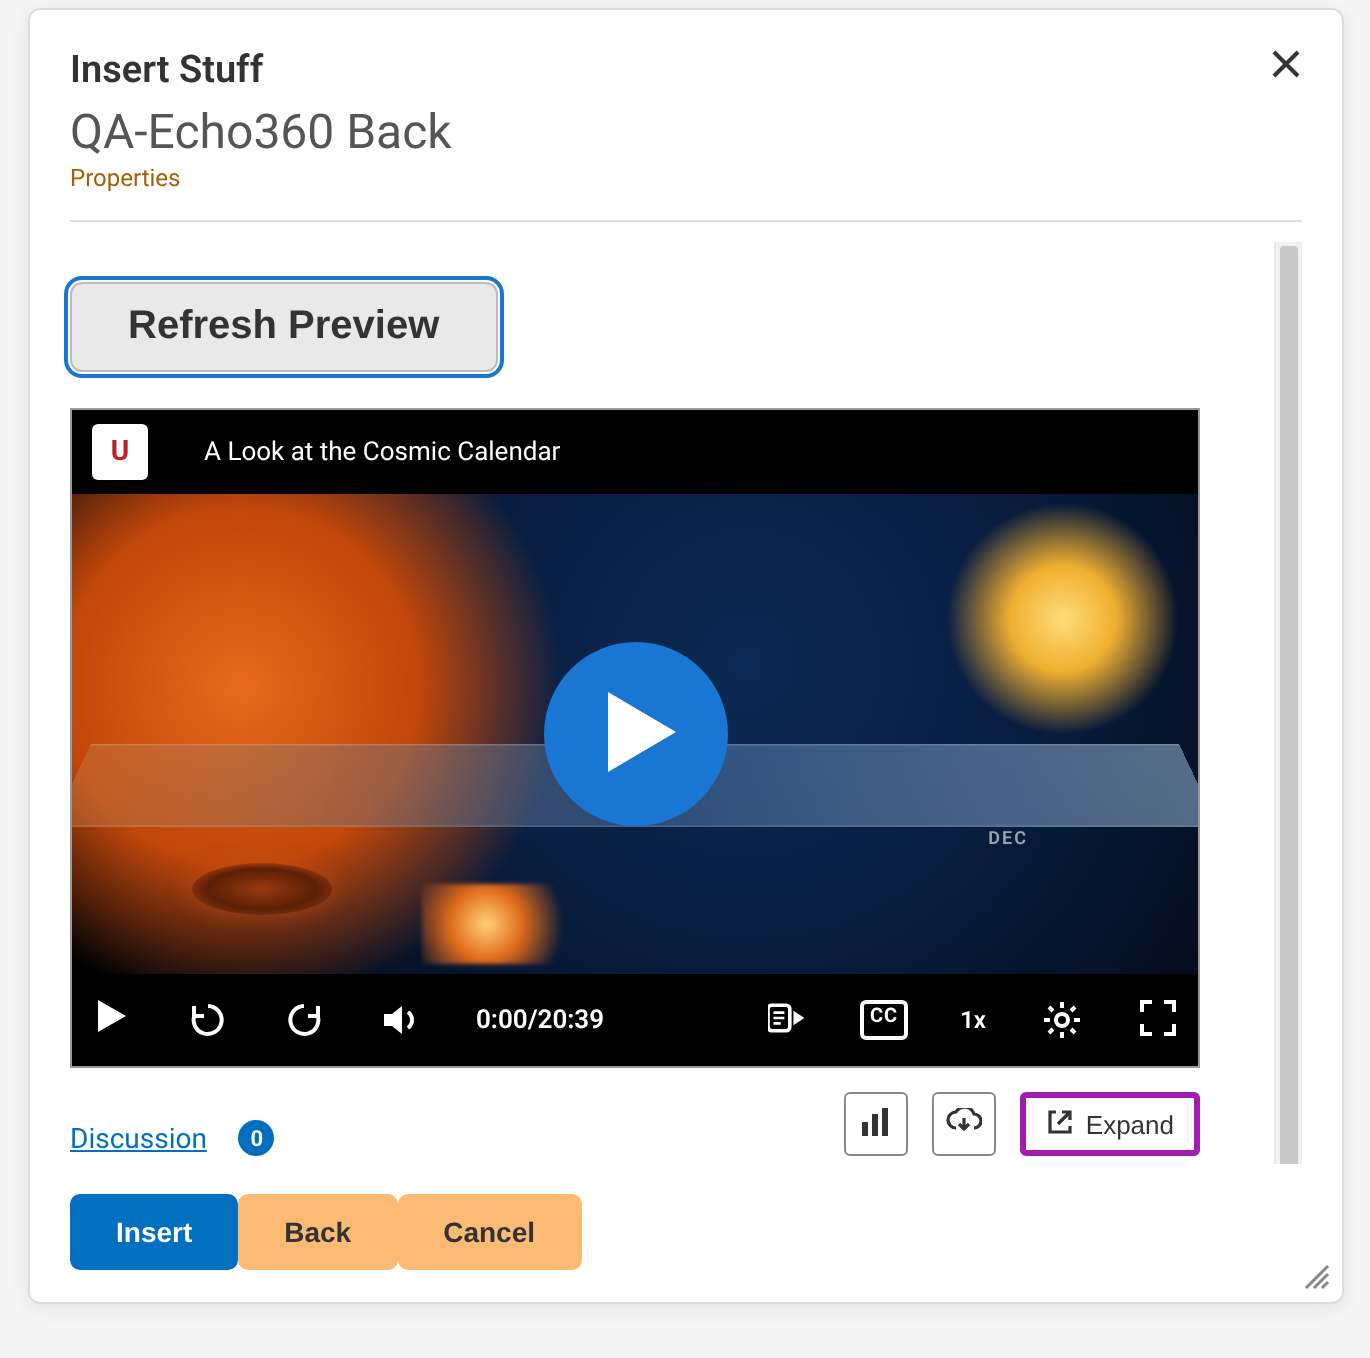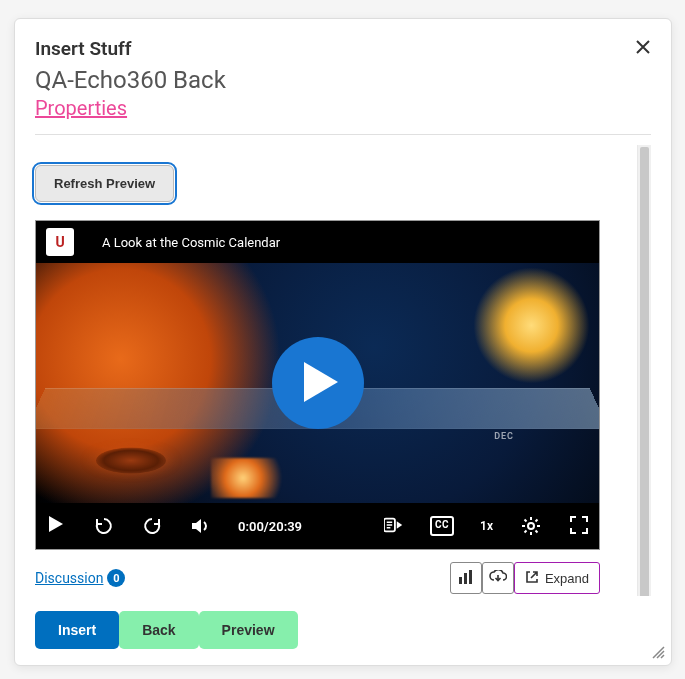--- a/index.html
+++ b/index.html
@@ -5,21 +5,21 @@
   * { box-sizing: border-box; margin: 0; padding: 0; }
   body {
     font-family: -apple-system, BlinkMacSystemFont, "Segoe UI", Roboto, Arial, sans-serif;
     background: #f5f5f5;
     width: 685px;
     height: 679px;
     position: relative;
   }
   .dialog {
     position: absolute;
-    top: 18px;
+    top: 4px;
     left: 14px;
     width: 658px;
     height: 648px;
     background: #fff;
     border: 1px solid #ddd;
     border-radius: 6px;
     box-shadow: 0 2px 10px rgba(0,0,0,0.08);
     display: flex;
     flex-direction: column;
     overflow: hidden;
@@ -45,25 +45,24 @@
     color: #333;
     line-height: 1;
   }
   .subtitle {
     font-size: 24px;
     color: #555;
     font-weight: 400;
     margin-top: 6px;
   }
   .subtitle2 {
-    font-size: 20px;
-    color: #ec4899;
+    font-size: 12px;
+    color: #a16207;
     font-weight: 400;
     margin-top: 2px;
-    text-decoration: underline;
   }
   .divider {
     border: none;
     border-top: 1px solid #e0e0e0;
     margin: 14px 0 0 0;
   }
   .scroll-area {
     position: relative;
     flex: 1 1 auto;
     overflow: hidden;
@@ -90,22 +89,22 @@
   .refresh-row {
     margin-top: 20px;
     margin-bottom: 18px;
   }
   .refresh-btn {
     background: #e9e9e9;
     border: 1px solid #bbb;
     outline: 2px solid #1976d2;
     outline-offset: 1px;
     border-radius: 6px;
-    padding: 10px 18px;
-    font-size: 13px;
+    padding: 10px 28px;
+    font-size: 20px;
     font-weight: 600;
     color: #333;
     cursor: pointer;
   }
   .player-frame {
     width: 565px;
     border: 1px solid #999;
     background: #000;
     position: relative;
     overflow: hidden;
@@ -226,23 +225,23 @@
     padding: 1px 3px;
     letter-spacing: 0.5px;
   }
   .speed {
     font-size: 12px;
     font-weight: 600;
   }
   .below-row {
     width: 565px;
     display: flex;
-    align-items: center;
+    align-items: flex-end;
     margin-top: 12px;
-    gap: 0;
+    gap: 12px;
   }
   .disc-link {
     color: #006fbf;
     font-size: 14px;
     text-decoration: underline;
     cursor: pointer;
   }
   .badge-count {
     display: inline-flex;
     align-items: center;
@@ -261,21 +260,21 @@
     background: #fff;
     border-radius: 3px;
     display: flex;
     align-items: center;
     justify-content: center;
     cursor: pointer;
     color: #333;
   }
   .expand-btn {
     height: 32px;
-    border: 1px solid #a21caf;
+    border: 3px solid #a21caf;
     background: #fff;
     border-radius: 3px;
     display: flex;
     align-items: center;
     gap: 6px;
     padding: 0 10px;
     cursor: pointer;
     font-size: 13px;
     color: #333;
   }
@@ -294,21 +293,21 @@
     font-size: 14px;
     font-weight: 600;
     cursor: pointer;
     border: 1px solid transparent;
   }
   .btn-primary {
     background: #006fbf;
     color: #fff;
   }
   .btn-secondary {
-    background: #86efac;
+    background: #fdba74;
     color: #333;
   }
   .resize-grip {
     position: absolute;
     right: 6px;
     bottom: 6px;
     width: 16px; height: 16px;
     color: #888;
   }
 </style>
@@ -444,21 +443,21 @@
             </svg>
         </span>
         <span>Expand</span>
       </button>
     </div>
   </div>
 
   <div class="footer">
     <button class="btn btn-primary">Insert</button>
     <button class="btn btn-secondary">Back</button>
-    <button class="btn btn-secondary">Preview</button>
+    <button class="btn btn-secondary">Cancel</button>
     <div class="resize-grip">
       <svg width="16" height="16" viewBox="0 0 16 16">
           <path d="M4 15 L15 4 M8 15 L15 8 M12 15 L15 12" stroke="#888" stroke-width="1.5"></path>
         </svg>
     </div>
   </div>
 
 </div>
 
 </body></html>

